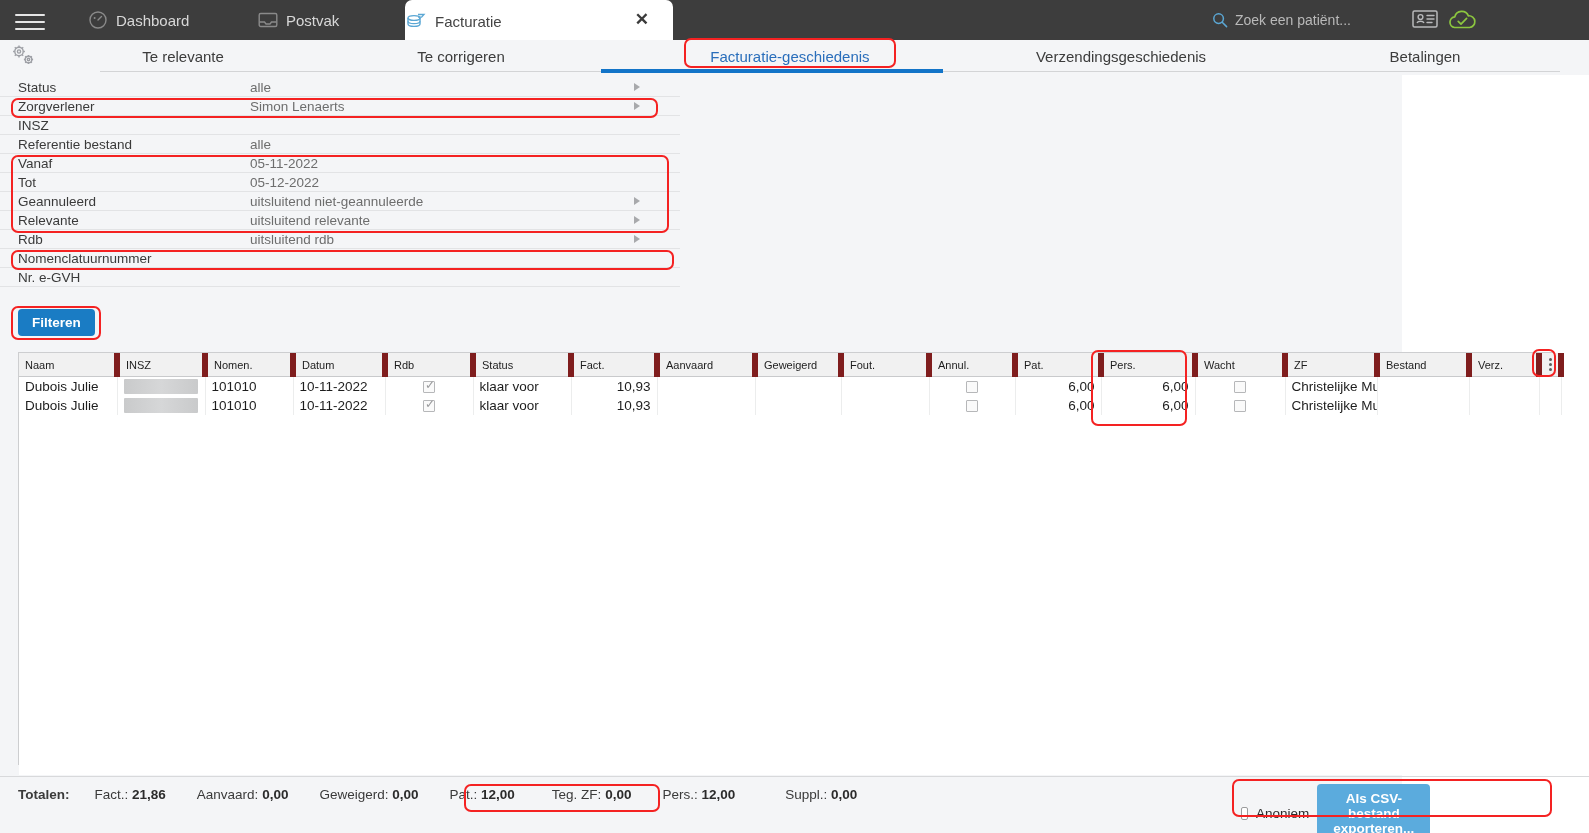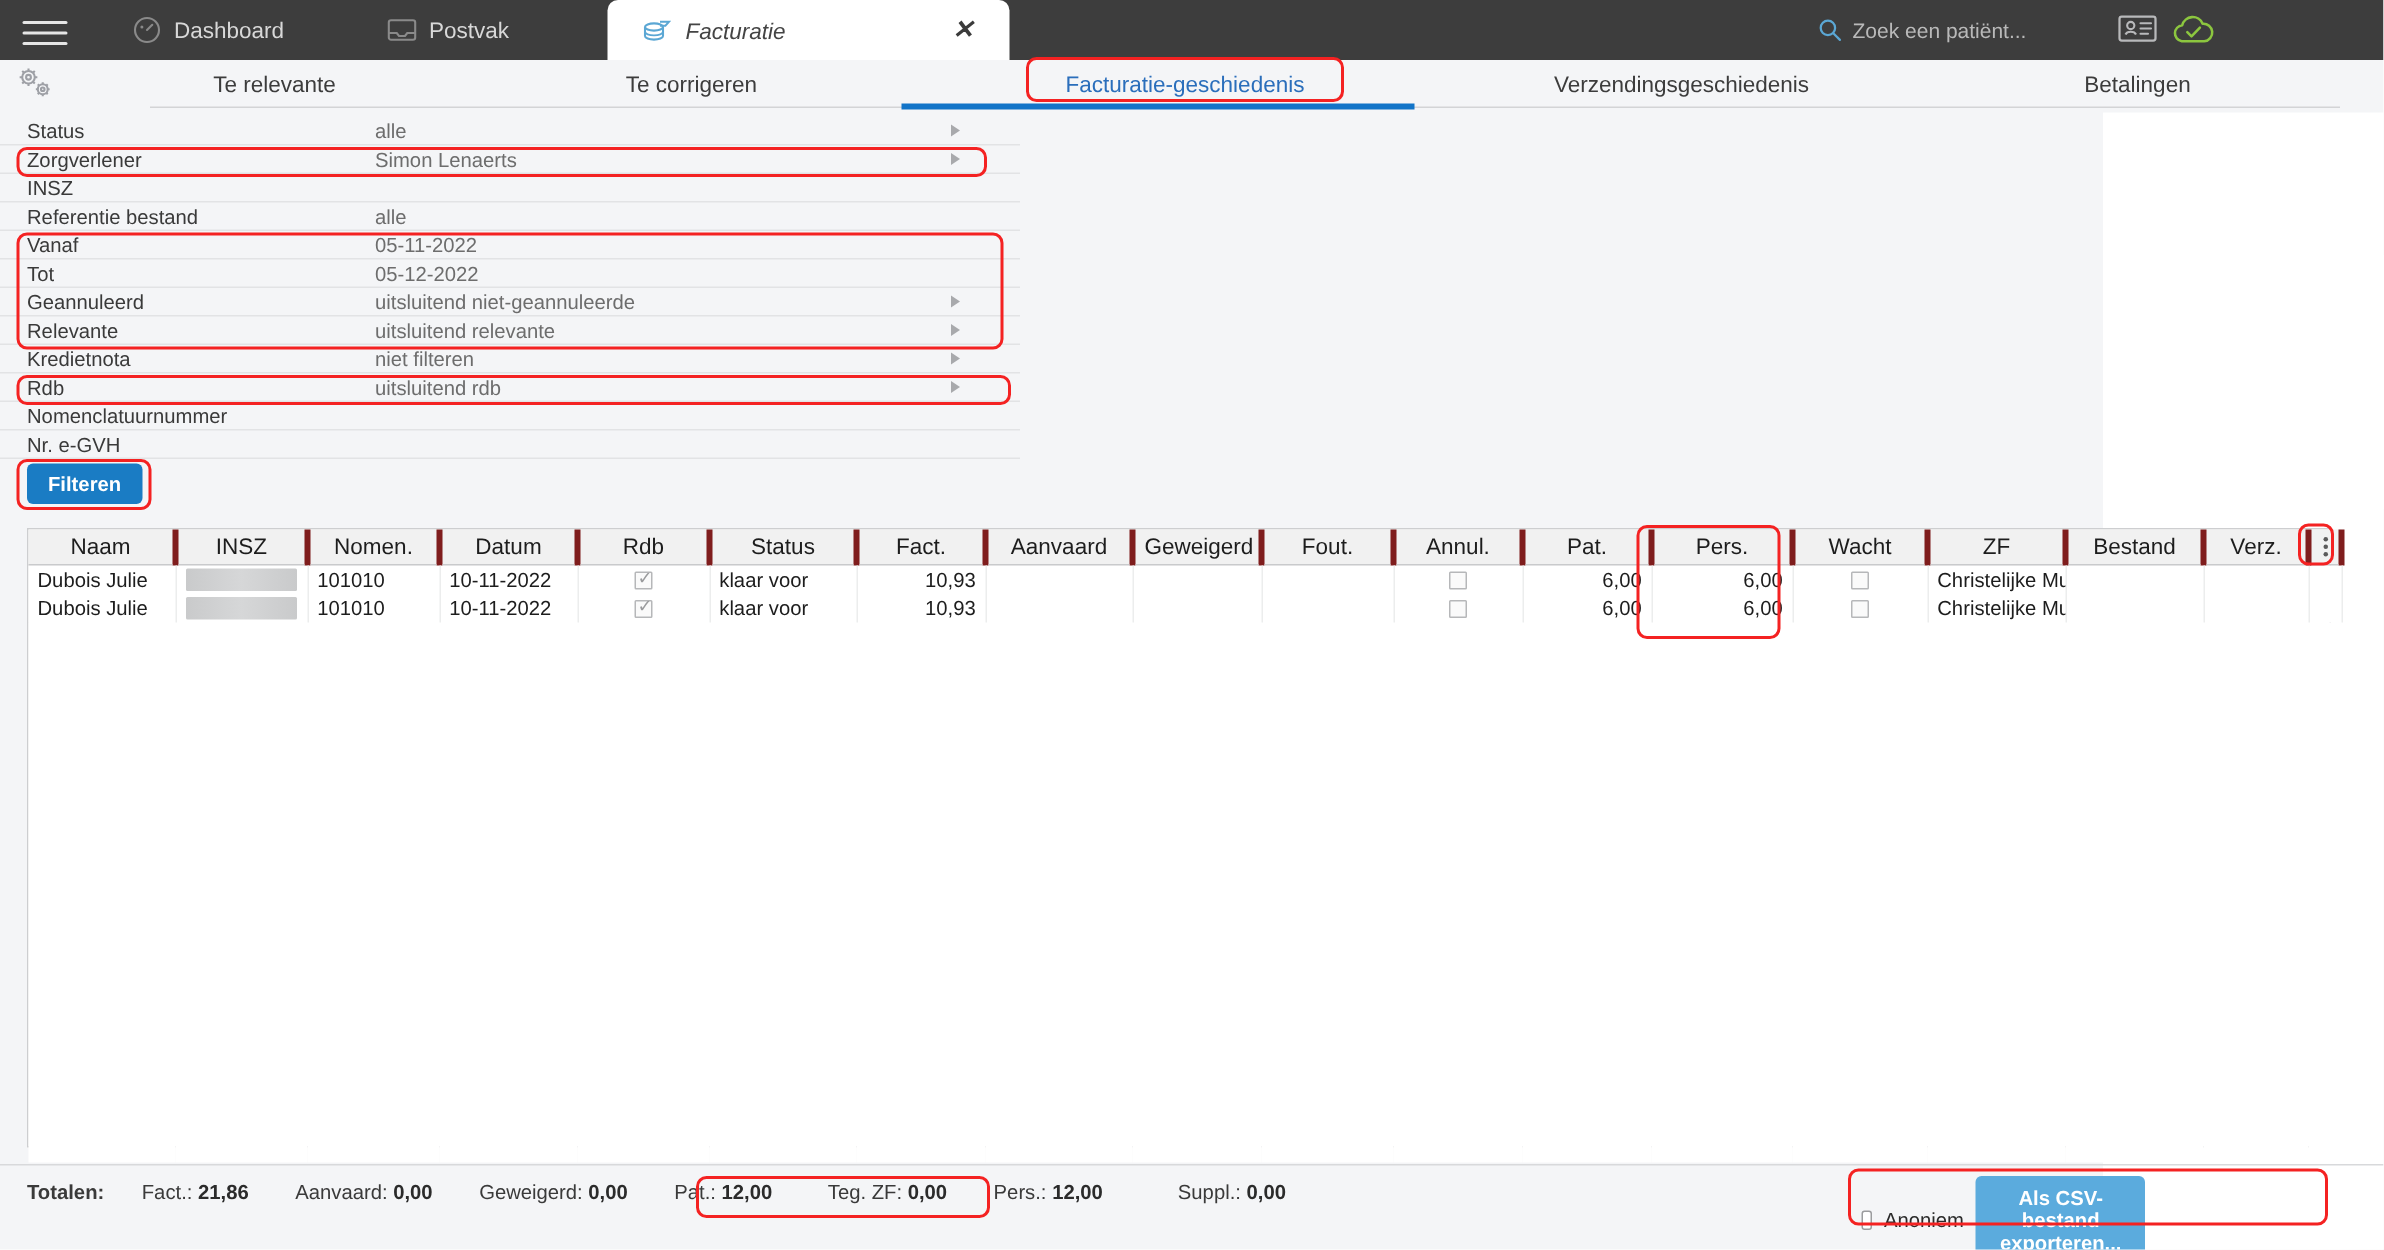--- a/index.html
+++ b/index.html
@@ -28,21 +28,21 @@
     position: absolute; top: 0; height: 40px;
     display: flex; align-items: center; gap: 8px;
     color: #d8d8d8; font-size: 15px; cursor: pointer;
   }
   .apptab .lbl { white-space: nowrap; }
   #tab-dashboard { left: 88px; }
   #tab-postvak  { left: 258px; }
   #tab-facturatie {
     left: 405px; width: 268px; height: 42px;
     background: #ffffff; border-top-left-radius: 7px; border-top-right-radius: 7px;
-    color: #3b3b3b; padding-left: 22px; justify-content: flex-start; font-style: italic;
+    color: #3b3b3b; justify-content: flex-start;
   }
   #tab-facturatie .lbl { color: #444; }
   .tabclose {
     position: absolute; right: 24px; top: 11px;
     font-size: 17px; font-weight: bold; color: #3b3b3b; cursor: pointer;
     line-height: 1;
   }
   .icon-svg { display: block; }
 
   .searchbox {
@@ -105,23 +105,23 @@
   }
 
   
   .tablewrap {
     position: absolute; left: 18px; top: 352px;
     width: 1536px; height: 413px;
     background: #fff; border: 1px solid #cdced0;
   }
   table.grid { border-collapse: collapse; width: 100%; table-layout: fixed; }
   table.grid th {
-    background: #f1f1f1; border-right: 4px solid #7f1d1d; border-bottom: 1px solid #c9cacc;
-    font-size: 15px; font-weight: normal; color: #1d1d1d;
-    text-align: center; padding: 3px 6px; height: 23px;
+    background: #f1f1f1; border-right: 6px solid #7f1d1d; border-bottom: 1px solid #c9cacc;
+    font-size: 11px; font-weight: normal; color: #1d1d1d;
+    text-align: left; padding: 3px 6px; height: 23px;
   }
   table.grid td {
     border-right: 1px solid #eceded;
     font-size: 13.5px; color: #1d1d1d;
     padding: 1px 6px; height: 19px; background: #fff;
   }
   td.num, th.num { text-align: right; }
   td.ctr, th.ctr { text-align: center; }
   .redact {
     display: inline-block; width: 74px; height: 15px;
@@ -313,25 +313,20 @@
         <span class="fvalue">05-12-2022</span>
       </div>
       <div class="frow">
         <span class="flabel">Geannuleerd</span>
         <span class="fvalue">uitsluitend niet-geannuleerde</span>
         <span class="farrow"></span>
       </div>
       <div class="frow">
         <span class="flabel">Relevante</span>
         <span class="fvalue">uitsluitend relevante</span>
-        <span class="farrow"></span>
-      </div>
-      <div class="frow">
-        <span class="flabel">Kredietnota</span>
-        <span class="fvalue">niet filteren</span>
         <span class="farrow"></span>
       </div>
       <div class="frow">
         <span class="flabel">Rdb</span>
         <span class="fvalue">uitsluitend rdb</span>
         <span class="farrow"></span>
       </div>
       <div class="frow">
         <span class="flabel">Nomenclatuurnummer</span>
         <span class="fvalue"></span>

